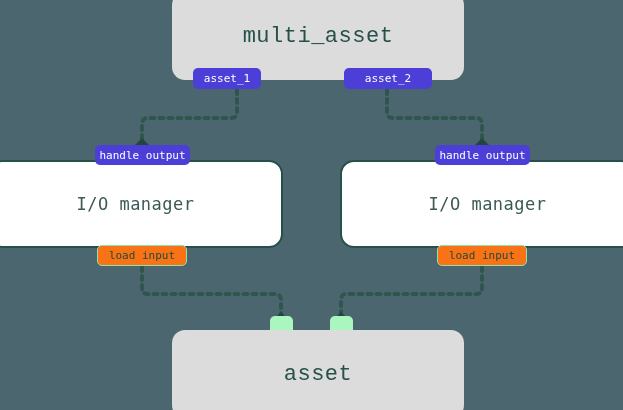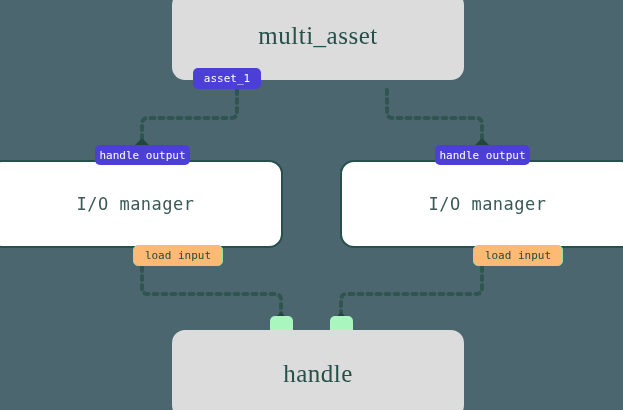--- a/index.html
+++ b/index.html
@@ -35,22 +35,22 @@
   
   .asset-box {
     background: #dcdcdc;
     border-radius: 13px;
     display: flex;
     align-items: center;
     justify-content: center;
   }
   .asset-box .title {
     color: #26504a;
-    font-size: 25px;
-    font-family: Liberation Serif, serif;
+    font-size: 22px;
+    font-family: Liberation Mono, monospace;
     letter-spacing: 0.5px;
     white-space: nowrap;
   }
   
   .io-box {
     background: #ffffff;
     border: 2px solid #26504a;
     border-radius: 14px;
     display: flex;
     align-items: center;
@@ -74,24 +74,23 @@
     font-family: "DejaVu Sans Mono", "Liberation Mono", monospace;
     border-radius: 5px;
     white-space: nowrap;
     letter-spacing: 0px;
   }
   .badge-purple {
     background: #4c3fd8;
     color: #ffffff;
   }
   .badge-green {
-    background: #fdba74;
+    background: #f97316;
     color: #1f4a3c;
     border: 1px solid #8fe3a8;
-    margin-left: 36px;
   }
   
   .handle-square {
     position: absolute;
     background: #a9f7bf;
     border-radius: 5px;
   }
 </style>
 </head>
 <body>
@@ -114,20 +113,23 @@
   </svg>
 
   <div class="node asset-box" style="left:172px; top:-8px; width:292px; height:88px;">
     <span class="title">multi_asset</span>
   </div>
 
   <div class="badge badge-purple" style="left:193px; top:68px; width:68px; height:21px;">
     <span>asset_1</span>
   </div>
 
+  <div class="badge badge-purple" style="left:344px; top:68px; width:88px; height:21px;">
+    <span>asset_2</span>
+  </div>
 
   <div class="node io-box" style="left:-12px; top:160px; width:295px; height:88px;">
     <span class="title">I/O manager</span>
   </div>
 
   <div class="badge badge-purple" style="left:95px; top:145px; width:95px; height:20px;">
     <span>handle output</span>
   </div>
 
   <div class="badge badge-green" style="left:97px; top:245px; width:90px; height:21px;">
@@ -143,16 +145,16 @@
   </div>
 
   <div class="badge badge-green" style="left:437px; top:245px; width:90px; height:21px;">
     <span>load input</span>
   </div>
 
   <div class="handle-square" style="left:270px; top:316px; width:23px; height:23px;"></div>
   <div class="handle-square" style="left:330px; top:316px; width:23px; height:23px;"></div>
 
   <div class="node asset-box" style="left:172px; top:330px; width:292px; height:88px;">
-    <span class="title">handle</span>
+    <span class="title">asset</span>
   </div>
 
 </div>
 
 </body></html>

